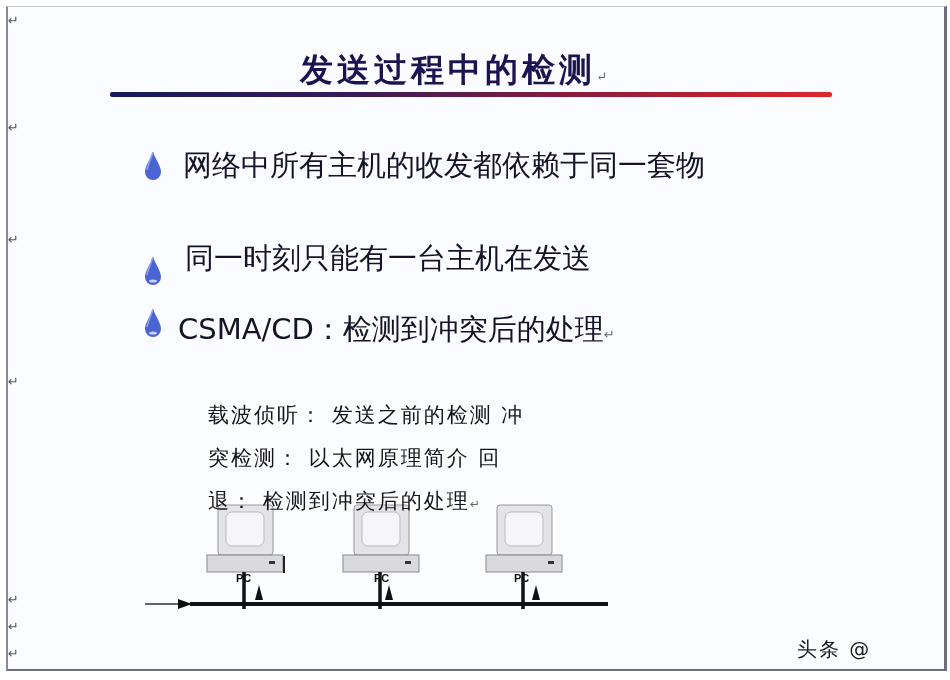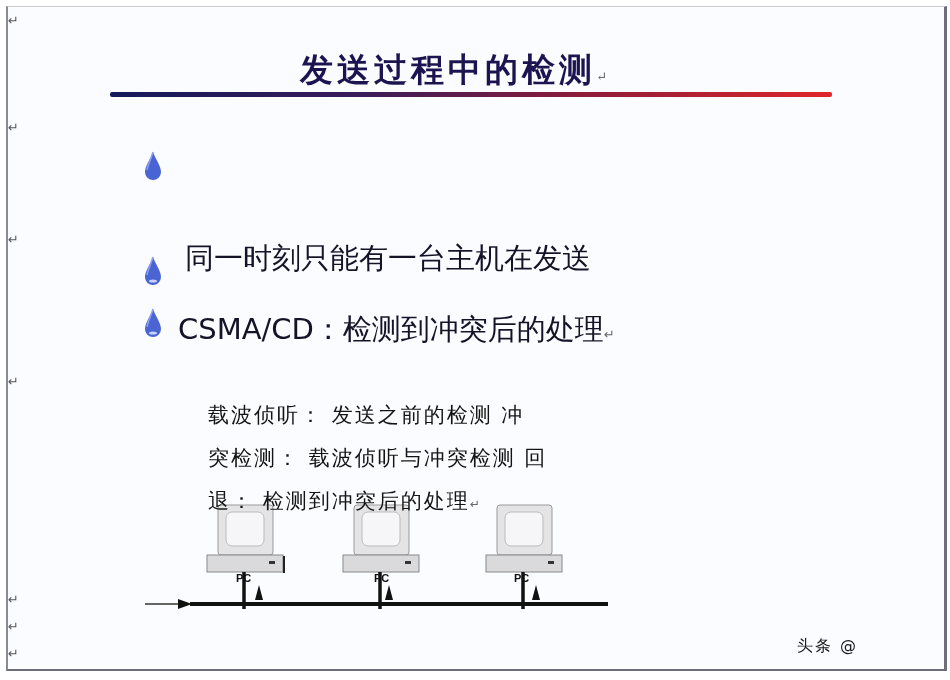--- a/index.html
+++ b/index.html
@@ -37,21 +37,21 @@
     .drop {
       position: absolute; width: 22px; height: 30px;
     }
     .sub-text {
       position: absolute; left: 208px; font-size: 21px; color: #141414;
       line-height: 43px; letter-spacing: 2px; text-align: right;
     }
     .sub-text .pm { font-size: 12px; color: #666; letter-spacing: 0; }
     .network { position: absolute; left: 0; top: 0; width: 950px; height: 680px; }
     .watermark {
-      position: absolute; left: 797px; top: 636px; font-size: 16px; color: #1a1a1a;
+      position: absolute; left: 797px; top: 636px; font-size: 20px; color: #1a1a1a;
       letter-spacing: 2px;
     }
   </style>
 </head>
 <body>
 
 <div class="page"></div>
 
 <span class="para-mark" style="top:14px;left:8px">↵</span>
 <span class="para-mark" style="top:121px;left:8px">↵</span>
@@ -64,20 +64,21 @@
 <div class="title">
   <span>发送过程中的检测</span><span class="pm">↵</span>
 </div>
 <div class="title-rule"></div>
 
 <svg class="drop" style="left:142px;top:151px" viewBox="0 0 22 30">
   <path d="M11 1 C8 9 3 15 3 21 A8 8 0 0 0 19 21 C19 15 14 9 11 1 Z" fill="#4a64d4"></path>
   <path d="M11 1 C9 8 6 13 5 19" stroke="#8ea0f0" stroke-width="1.5" fill="none"></path>
 </svg>
 <div class="bullet" style="left:183px;top:143px">
+  <div>网络中所有主机的收发都依赖于同一套物</div>
 </div>
 
 <svg class="drop" style="left:142px;top:255px;height:32px" viewBox="0 0 22 30">
   <path d="M11 1 C8 9 3 15 3 21 A8 8 0 0 0 19 21 C19 15 14 9 11 1 Z" fill="#4a64d4"></path>
   <path d="M11 1 C9 8 6 13 5 19" stroke="#8ea0f0" stroke-width="1.5" fill="none"></path>
   <ellipse cx="11" cy="25" rx="4" ry="1.6" fill="#c8d2ff"></ellipse>
 </svg>
 <div class="bullet" style="left:185px;top:236px">
   <span>同一时刻只能有一台主机在发送</span>
 </div>
@@ -123,16 +124,16 @@
     <rect x="19" y="7" width="38" height="34" rx="6" fill="#f6f6f8" stroke="#bbb"></rect>
     <rect x="0" y="50" width="76" height="17" fill="#dadadc" stroke="#888"></rect>
     <rect x="62" y="56" width="6" height="3" fill="#333"></rect>
     <line x1="37" y1="67" x2="37" y2="104" stroke="#111" stroke-width="3.5"></line>
     <text x="28" y="77" font-size="11" font-weight="bold" font-family="Liberation Sans, sans-serif" fill="#111">PC</text>
     <polygon points="46,95 50,80 54,95" fill="#111"></polygon>
   </g>
 </svg>
 
 <div class="sub-text" style="top:394px">载波侦听： 发送之前的检测 冲</div>
-<div class="sub-text" style="top:437px">突检测： 载波侦听与冲突检测 回</div>
+<div class="sub-text" style="top:437px">突检测： 以太网原理简介 回</div>
 <div class="sub-text" style="top:480px"><span>退： 检测到冲突后的处理</span><span class="pm">↵</span></div>
 
 <div class="watermark">头条 @</div>
 
 </body></html>

